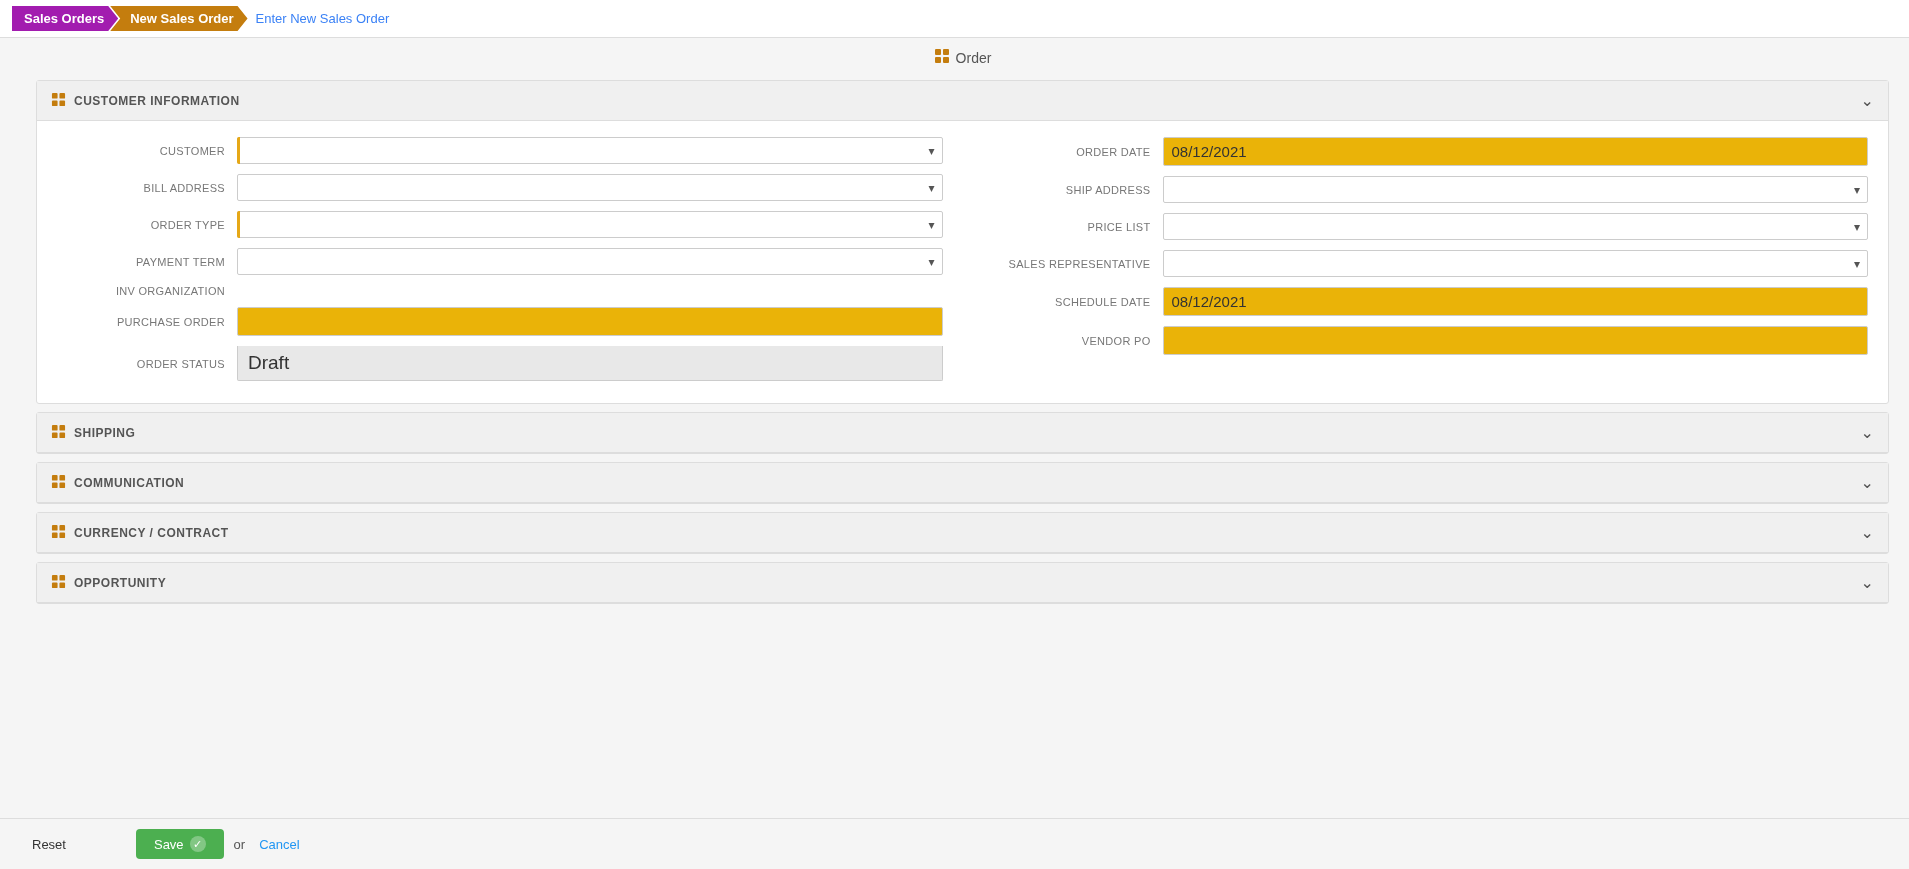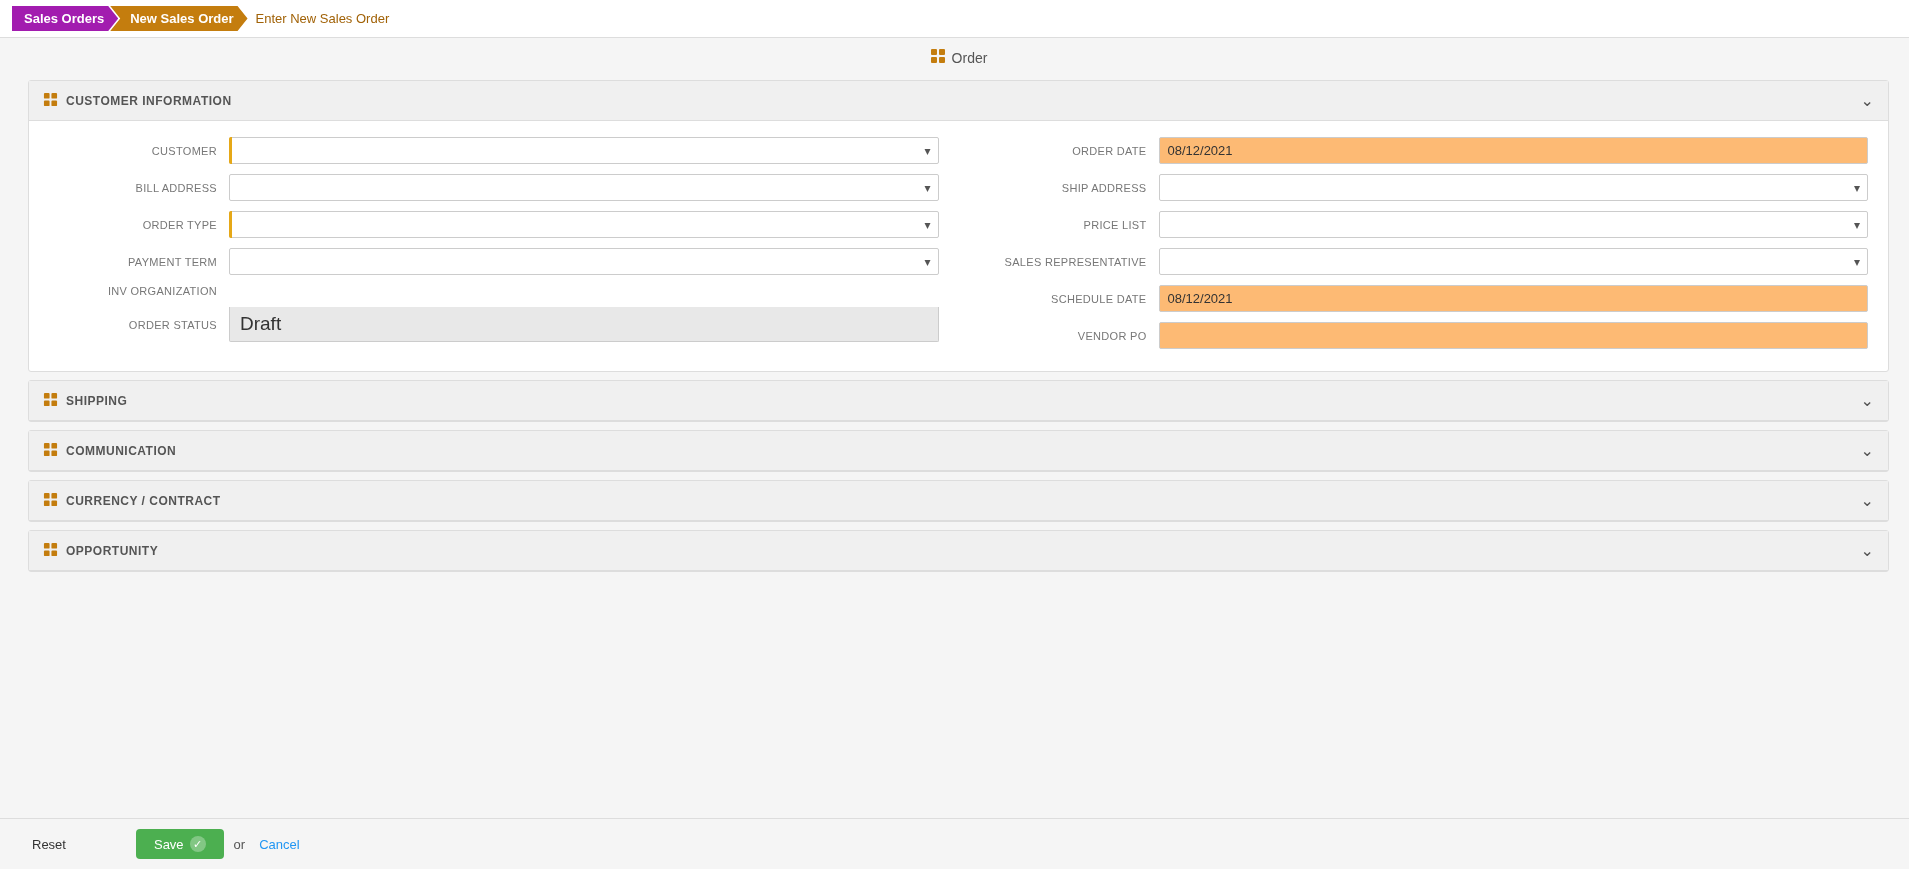--- a/index.html
+++ b/index.html
@@ -33,27 +33,27 @@
       padding-left: 12px;
     }
     .breadcrumb-item.second {
       background: #c47d0e;
       color: #fff;
       clip-path: polygon(0 0, calc(100% - 10px) 0, 100% 50%, calc(100% - 10px) 100%, 0 100%, 10px 50%);
       margin-left: -8px;
     }
     .breadcrumb-plain {
       margin-left: 8px;
-      color: #a16207;
+      color: #3b82f6;
       font-size: 13px;
     }
 
     
     .page-content {
-      padding: 10px 20px 80px 28px;
+      padding: 10px 20px 80px 36px;
     }
 
     
     .section-title-bar {
       display: flex;
       align-items: center;
       justify-content: center;
       margin-bottom: 12px;
     }
     .section-title-bar .grid-icon {
@@ -142,22 +142,22 @@
       appearance: none;
       -webkit-appearance: none;
       cursor: pointer;
       color: #333;
     }
     .form-input {
       width: 100%;
       padding: 5px 8px;
       border: 1px solid #ccc;
       border-radius: 2px;
-      background: #fdba74;
-      font-size: 13px;
+      background: #eab308;
+      font-size: 15px;
       color: #333;
     }
     .select-wrapper {
       position: relative;
       width: 100%;
     }
     .select-wrapper::after {
       content: '▾';
       position: absolute;
       right: 8px;
@@ -329,20 +329,26 @@
               <select class="form-select">
                 <option value=""></option>
               </select>
             </div>
           </div>
 
           <div class="form-row">
             <span class="form-label">INV ORGANIZATION</span>
           </div>
 
+          <div class="form-row">
+            <span class="form-label">PURCHASE ORDER</span>
+            <div style="flex:1">
+              <input type="text" class="form-input" value="" style="">
+            </div>
+          </div>
 
           <div class="form-row">
             <span class="form-label">ORDER STATUS</span>
             <div style="flex:1">
               <div class="status-dropdown">Draft</div>
             </div>
           </div>
 
         </div>
 

